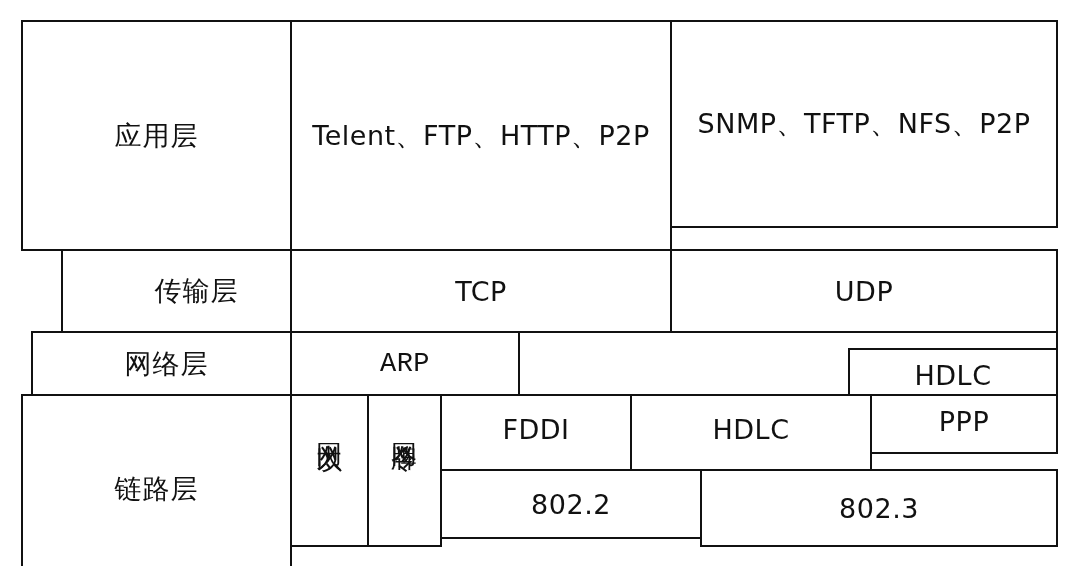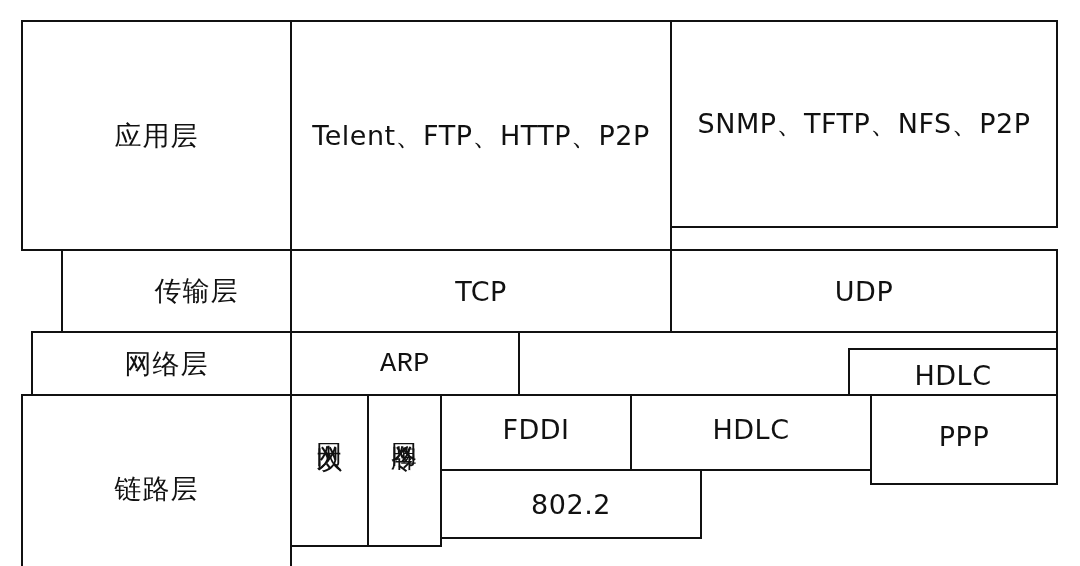--- a/index.html
+++ b/index.html
@@ -61,20 +61,23 @@
   </div>
   <div class="cell top-align" style="left:367px; top:394px; width:75px; height:153px; padding-top:30px;">
     <span class="vert">令牌网</span>
   </div>
   <div class="cell" style="left:440px; top:394px; width:192px; height:77px; padding-bottom:6px;">
     <span class="t">FDDI</span>
   </div>
   <div class="cell" style="left:630px; top:394px; width:242px; height:77px; padding-bottom:6px;">
     <span class="t">HDLC</span>
   </div>
-  <div class="cell" style="left:870px; top:394px; width:188px; height:91px; padding-bottom:6px;">
+  <div class="cell" style="left:870px; top:394px; width:188px; height:60px; padding-bottom:6px;">
     <span class="t">PPP</span>
   </div>
   <div class="cell" style="left:440px; top:469px; width:262px; height:70px;">
     <span class="t">802.2</span>
   </div>
+  <div class="cell" style="left:700px; top:469px; width:358px; height:78px;">
+    <span class="t">802.3</span>
+  </div>
 
 </div>
 
 </body></html>

